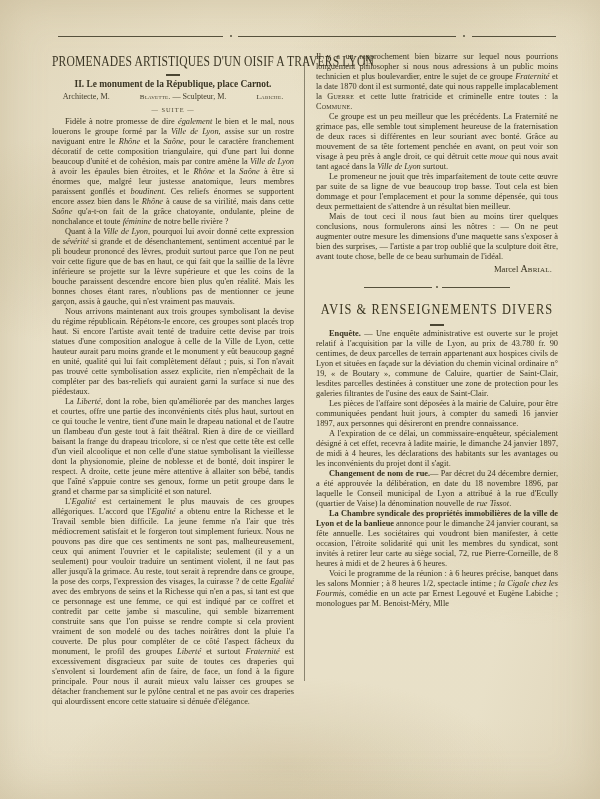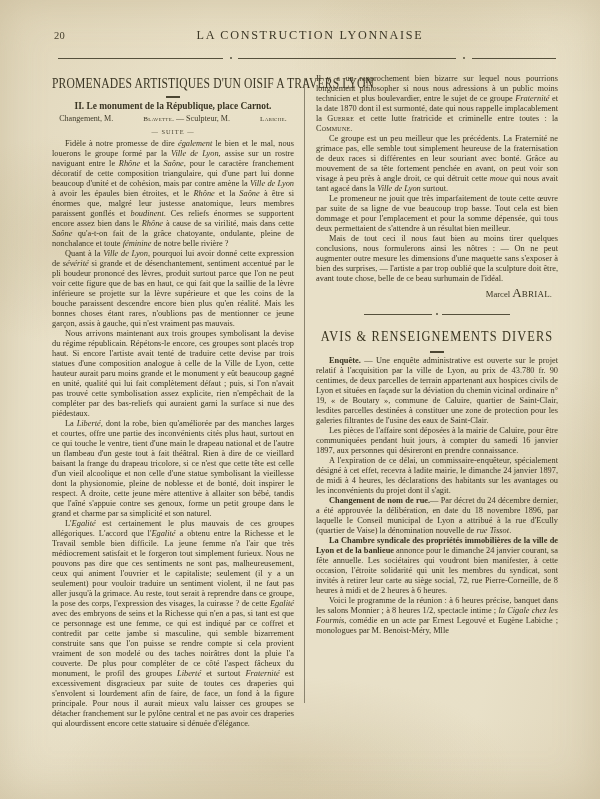--- a/index.html
+++ b/index.html
@@ -193,21 +193,21 @@
     font-variant: small-caps;
     letter-spacing: 0.2px;
   }
   .signature {
     margin: 1px 0 0 0;
     font-size: 8.6px;
     text-align: right;
     padding-right: 6px;
     color: #37321f;
   }
-  .signature .sc { font-size: 13px; }
+  .signature .sc { font-size: 10px; }
 
   .mid-rule {
     position: relative;
     height: 14px;
     margin: 6px 0 8px 0;
   }
   .mid-rule .seg {
     position: absolute;
     top: 7px;
     height: 1px;
@@ -222,42 +222,38 @@
     background: #55503c;
     border-radius: 50%;
   }
 </style>
 </head>
 <body>
 
 <div class="page">
   <div class="sheet">
 
-    <div class="runhead">
-      <div class="folio">20</div>
-      <div class="journal-title">LA CONSTRUCTION LYONNAISE</div>
-    </div>
     <div class="head-rule">
       <div class="seg a"></div>
       <div class="dot d1"></div>
       <div class="seg b"></div>
       <div class="dot d2"></div>
       <div class="seg c"></div>
     </div>
 
     <div class="columns">
       <div class="col-rule"></div>
 
       <div class="col">
 
         <h1 class="art-title">PROMENADES ARTISTIQUES D'UN OISIF A TRAVERS LYON</h1>
         <div class="tiny-rule"></div>
         <h2 class="art-sub">II. Le monument de la République, place Carnot.</h2>
         <p class="credits">
-          <span>Changement, M. </span><span class="sc">Blavette</span><span>. — Sculpteur, M. </span><span class="sc">Labiche</span><span>.</span>
+          <span>Architecte, M. </span><span class="sc">Blavette</span><span>. — Sculpteur, M. </span><span class="sc">Labiche</span><span>.</span>
         </p>
         <div class="suite">— SUITE —</div>
 
         <p class="body">Fidèle à notre promesse de dire <i>également</i> le bien et le mal, nous louerons le groupe formé par la <i>Ville de Lyon</i>, assise sur un rostre naviguant entre le <i>Rhône</i> et la <i>Saône</i>, pour le caractère franchement décoratif de cette composition triangulaire, qui d'une part lui donne beaucoup d'unité et de cohésion, mais par contre amène la <i>Ville de Lyon</i> à avoir les épaules bien étroites, et le <i>Rhône</i> et la <i>Saône</i> à être si énormes que, malgré leur justesse anatomique, leurs membres paraissent gonflés et <i>boudinent</i>. Ces reliefs énormes se supportent encore assez bien dans le <i>Rhône</i> à cause de sa virilité, mais dans cette <i>Saône</i> qu'a-t-on fait de la grâce chatoyante, ondulante, pleine de nonchalance et toute <i>féminine</i> de notre belle rivière ?</p>
         <p class="body">Quant à la <i>Ville de Lyon</i>, pourquoi lui avoir donné cette expression de <i>sévérité</i> si grande et de désenchantement, sentiment accentué par le pli boudeur prononcé des lèvres, produit surtout parce que l'on ne peut voir cette figure que de bas en haut, ce qui fait que la saillie de la lèvre inférieure se projette sur la lèvre supérieure et que les coins de la bouche paraissent descendre encore bien plus qu'en réalité. Mais les bonnes choses étant rares, n'oublions pas de mentionner ce jeune garçon, assis à gauche, qui n'est vraiment pas mauvais.</p>
         <p class="body">Nous arrivons maintenant aux trois groupes symbolisant la devise du régime républicain. Répétons-le encore, ces groupes sont placés trop haut. Si encore l'artiste avait tenté de traduire cette devise par trois statues d'une composition analogue à celle de la Ville de Lyon, cette hauteur aurait paru moins grande et le monument y eût beaucoup gagné en unité, qualité qui lui fait complètement défaut ; puis, si l'on n'avait pas trouvé cette symbolisation assez explicite, rien n'empêchait de la compléter par des bas-reliefs qui auraient garni la surface si nue des piédestaux.</p>
         <p class="body">La <i>Liberté</i>, dont la robe, bien qu'améliorée par des manches larges et courtes, offre une partie des inconvénients cités plus haut, surtout en ce qui touche le ventre, tient d'une main le drapeau national et de l'autre un flambeau d'un geste tout à fait théâtral. Rien à dire de ce vieillard baisant la frange du drapeau tricolore, si ce n'est que cette tête est celle d'un vieil alcoolique et non celle d'une statue symbolisant la vieillesse dont la physionomie, pleine de noblesse et de bonté, doit inspirer le respect. A droite, cette jeune mère attentive à allaiter son bébé, tandis que l'aîné s'appuie contre ses genoux, forme un petit groupe dans le grand et charme par sa simplicité et son naturel.</p>
         <p class="body">L'<i>Egalité</i> est certainement le plus mauvais de ces groupes allégoriques. L'accord que l'<i>Egalité</i> a obtenu entre la Richesse et le Travail semble bien difficile. La jeune femme n'a l'air que très médiocrement satisfait et le forgeron tout simplement furieux. Nous ne pouvons pas dire que ces sentiments ne sont pas, malheureusement, ceux qui animent l'ouvrier et le capitaliste; seulement (il y a un seulement) pour vouloir traduire un sentiment violent, il ne faut pas aller jusqu'à la grimace. Au reste, tout serait à reprendre dans ce groupe, la pose des corps, l'expression des visages, la cuirasse ? de cette <i>Egalité</i> avec des embryons de seins et la Richesse qui n'en a pas, si tant est que ce personnage est une femme, ce qui est indiqué par ce coffret et contredit par cette jambe si masculine, qui semble bizarrement construite sans que l'on puisse se rendre compte si cela provient vraiment de son modelé ou des taches noirâtres dont la pluie l'a couverte. De plus pour compléter de ce côté l'aspect fâcheux du monument, le profil des groupes <i>Liberté</i> et surtout <i>Fraternité</i> est excessivement disgracieux par suite de toutes ces draperies qui s'envolent si lourdement afin de faire, de face, un fond à la figure principale. Pour nous il aurait mieux valu laisser ces groupes se détacher franchement sur le pylône central et ne pas avoir ces draperies qui alourdissent encore cette statuaire si dénuée d'élégance.</p>
       </div>
 

